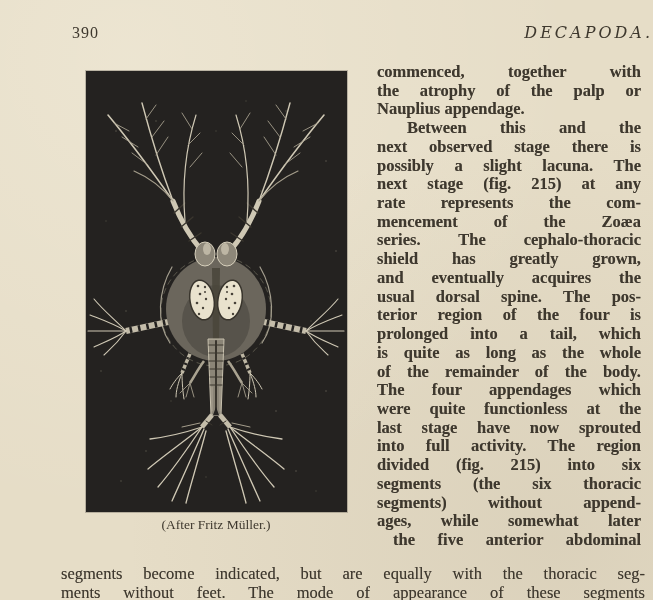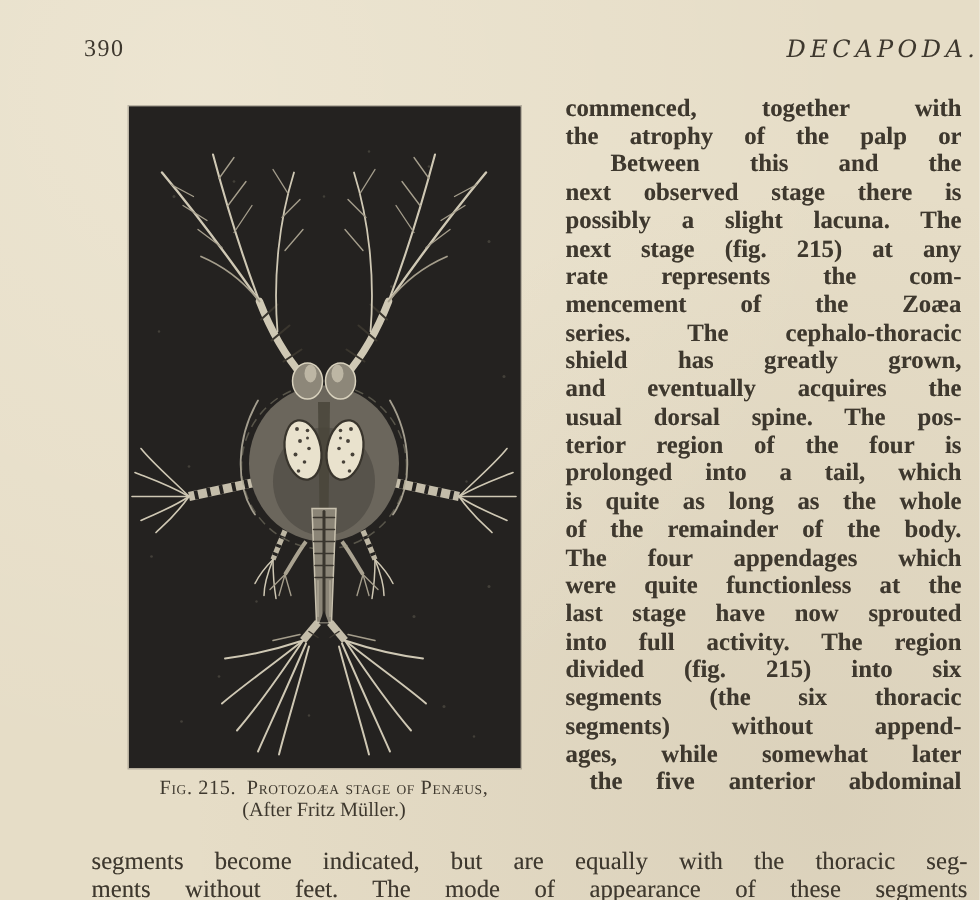--- a/index.html
+++ b/index.html
@@ -9,21 +9,21 @@
   #canvas{
     position:relative; width:653px; height:600px; overflow:hidden;
     background:
       radial-gradient(ellipse at 20% 10%, rgba(255,252,240,.25), transparent 60%),
       radial-gradient(ellipse at 85% 90%, rgba(120,105,80,.10), transparent 55%),
       var(--paper);
     font-family:"Liberation Serif", serif;
     color:var(--ink);
   }
   .pagenum{
-    position:absolute; left:56px; top:24px; font-size:16px; letter-spacing:1px;
+    position:absolute; left:72px; top:24px; font-size:16px; letter-spacing:1px;
   }
   .header-title{
     position:absolute; left:0; right:0; top:23px; text-align:right;
     font-family:"DejaVu Serif", serif; font-style:italic; font-size:16px;
     letter-spacing:3px;
   }
   .figure{
     position:absolute; left:86px; top:71px; width:261px; height:441px;
     background:var(--figbg); box-shadow:0 0 0 1px rgba(40,36,30,.25);
   }
@@ -201,27 +201,27 @@
           <path d="M124,306 L136,306"></path>
           <path d="M124,314 L136,314"></path>
       </g>
       <path class="st-ink" d="M126,316 L126,340 M134,316 L134,340" stroke-width="0.8" opacity="0.6"></path>
 
       <path d="M127,344 L130,336 L133,344 Z" fill="#242220"></path>
     </svg>
   </div>
 
   <div class="caption">
-    <div class="cap1">Fig. 215. Protozoæa stage of Penæus,</div>
     <div class="cap2">(After Fritz Müller.)</div>
   </div>
 
   <div class="column" id="column">
       <div class="line j">commenced, together with</div>
       <div class="line j">the atrophy of the palp or</div>
+      <div class="line e">Nauplius appendage.</div>
       <div class="line i">Between this and the</div>
       <div class="line j">next observed stage there is</div>
       <div class="line j">possibly a slight lacuna. The</div>
       <div class="line j">next stage (fig. 215) at any</div>
       <div class="line j">rate represents the com-</div>
       <div class="line j">mencement of the Zoæa</div>
       <div class="line j">series. The cephalo-thoracic</div>
       <div class="line j">shield has greatly grown,</div>
       <div class="line j">and eventually acquires the</div>
       <div class="line j">usual dorsal spine. The pos-</div>

